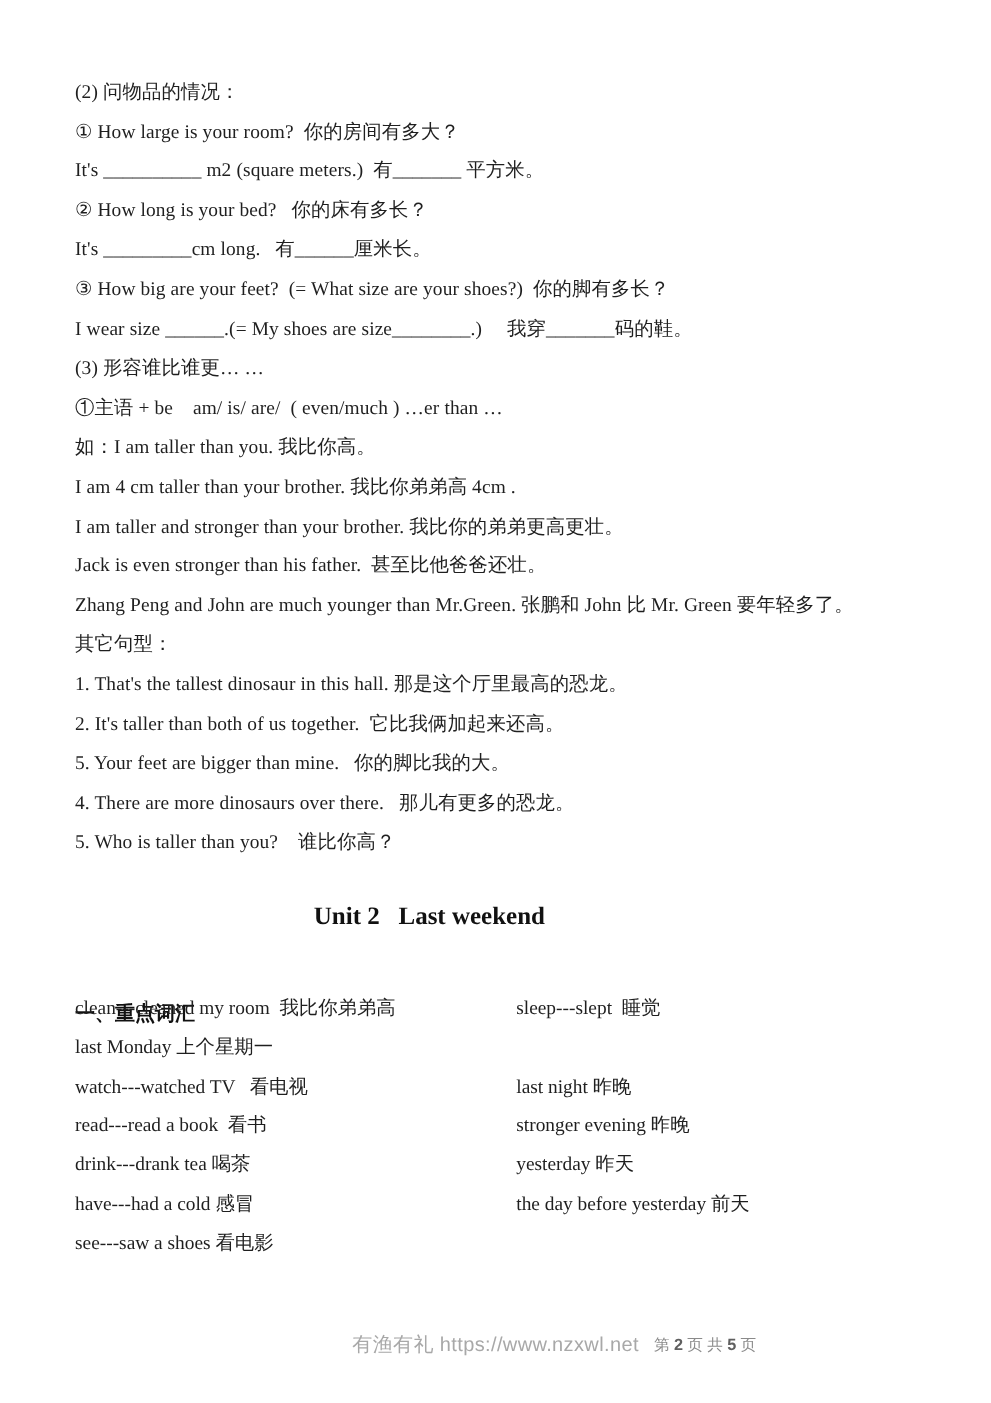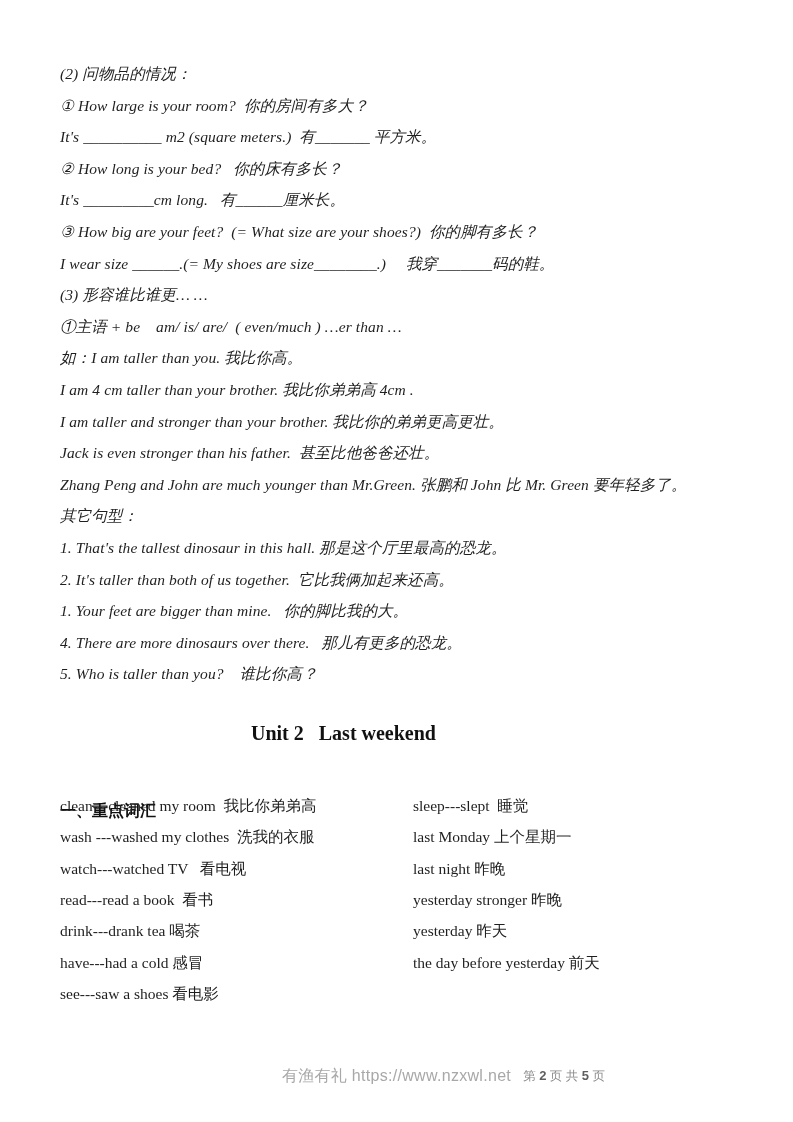--- a/index.html
+++ b/index.html
@@ -14,21 +14,20 @@
     background: #ffffff;
     overflow: hidden;
     font-family: "Liberation Serif", "DejaVu Serif", serif;
     color: #1f1f1f;
   }
   .body-lines {
     position: absolute;
     left: 60px;
     top: 58px;
     width: 690px;
-    font-style: italic;
   }
   .text-line {
     font-size: 15.5px;
     line-height: 31.6px;
     white-space: pre-wrap;
     letter-spacing: 0.1px;
   }
   .unit-title {
     position: absolute;
     left: 0;
@@ -114,45 +113,44 @@
     <div class="text-line">(3) 形容谁比谁更… …</div>
     <div class="text-line">①主语 + be    am/ is/ are/  ( even/much ) …er than …</div>
     <div class="text-line">如：I am taller than you. 我比你高。</div>
     <div class="text-line">I am 4 cm taller than your brother. 我比你弟弟高 4cm .</div>
     <div class="text-line">I am taller and stronger than your brother. 我比你的弟弟更高更壮。</div>
     <div class="text-line">Jack is even stronger than his father.  甚至比他爸爸还壮。</div>
     <div class="text-line">Zhang Peng and John are much younger than Mr.Green. 张鹏和 John 比 Mr. Green 要年轻多了。</div>
     <div class="text-line">其它句型：</div>
     <div class="text-line">1. That's the tallest dinosaur in this hall. 那是这个厅里最高的恐龙。</div>
     <div class="text-line">2. It's taller than both of us together.  它比我俩加起来还高。</div>
-    <div class="text-line">1. Your feet are bigger than mine.   你的脚比我的大。</div>
+    <div class="text-line">5. Your feet are bigger than mine.   你的脚比我的大。</div>
     <div class="text-line">4. There are more dinosaurs over there.   那儿有更多的恐龙。</div>
     <div class="text-line">5. Who is taller than you?    谁比你高？</div>
   </div>
 
   <div class="unit-title">Unit 2   Last weekend</div>
 
   <div class="vocab-heading">一、重点词汇</div>
 
   <div class="vocab-grid">
     <div class="vocab-row">
       <div class="vocab-cell">clean---cleaned my room  我比你弟弟高</div>
       <div class="vocab-cell">sleep---slept  睡觉</div>
     </div>
     <div class="vocab-row">
-      <div class="vocab-cell">wash ---washed my clothes  洗我的衣服</div>
       <div class="vocab-cell">last Monday 上个星期一</div>
     </div>
     <div class="vocab-row">
       <div class="vocab-cell">watch---watched TV   看电视</div>
       <div class="vocab-cell">last night 昨晚</div>
     </div>
     <div class="vocab-row">
       <div class="vocab-cell">read---read a book  看书</div>
-      <div class="vocab-cell">yesterday stronger 昨晚</div>
+      <div class="vocab-cell">stronger evening 昨晚</div>
     </div>
     <div class="vocab-row">
       <div class="vocab-cell">drink---drank tea 喝茶</div>
       <div class="vocab-cell">yesterday 昨天</div>
     </div>
     <div class="vocab-row">
       <div class="vocab-cell">have---had a cold 感冒</div>
       <div class="vocab-cell">the day before yesterday 前天</div>
     </div>
     <div class="vocab-row">

